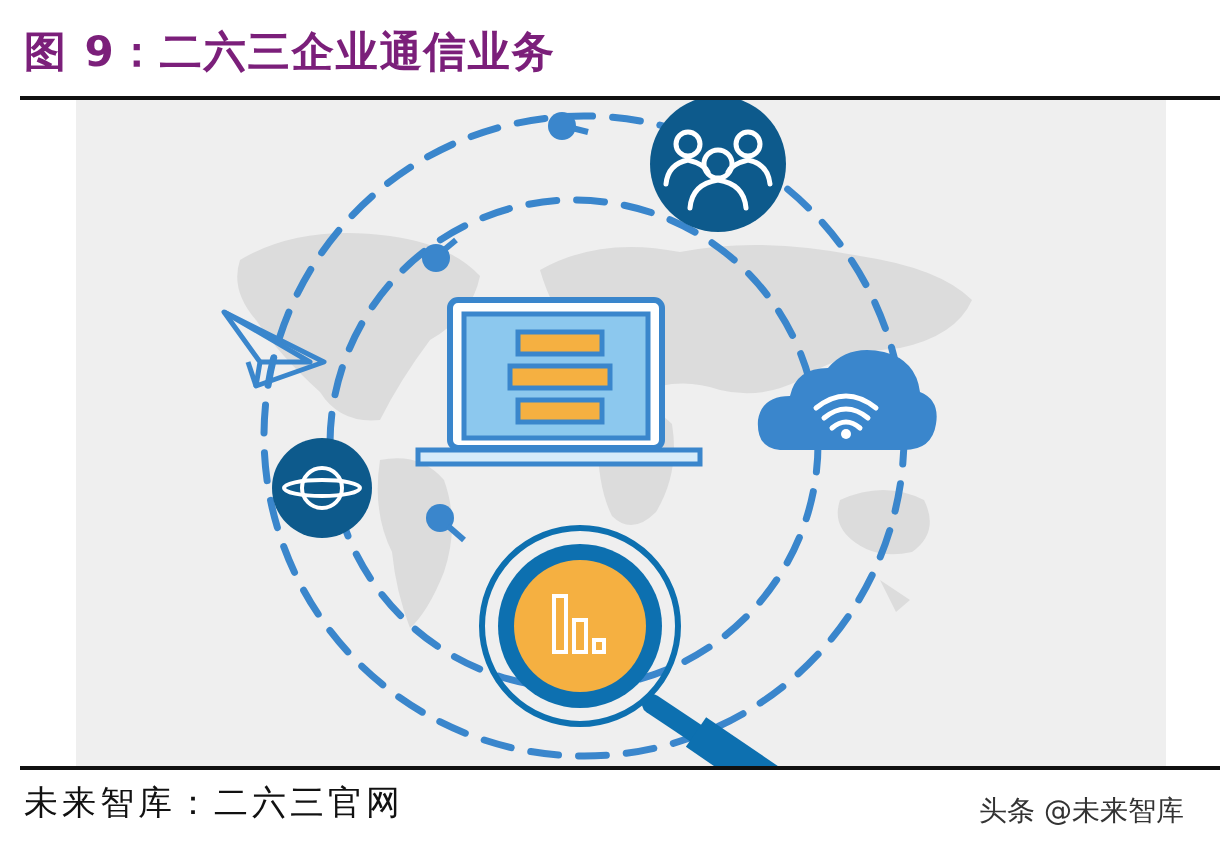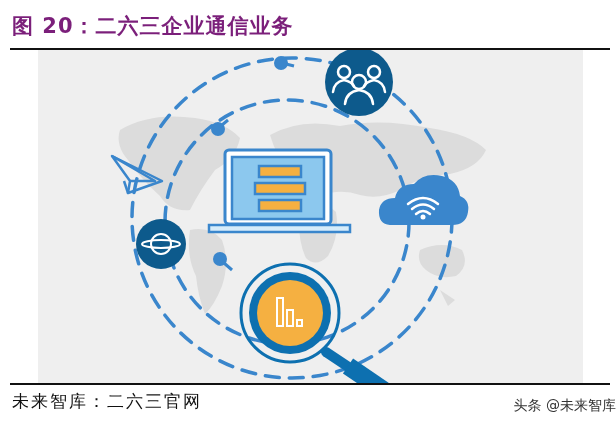--- a/index.html
+++ b/index.html
@@ -19,29 +19,29 @@
     .panel {
       position: absolute; left: 38px; top: 50px; width: 545px; height: 333px;
       background: #efefef; overflow: hidden;
     }
     .panel svg { position: absolute; left: 0; top: 0; }
     .source {
       position: absolute; left: 12px; top: 390px;
       font-size: 17px; color: #111; letter-spacing: 2px; white-space: nowrap;
     }
     .watermark {
-      position: absolute; right: 0; top: 397px;
+      position: absolute; right: 24px; top: 397px;
       font-family: "DejaVu Sans", "Liberation Sans", sans-serif;
       font-size: 14px; color: #333; white-space: nowrap;
     }
   </style>
 </head>
 <body>
 
-<div class="fig-title">图 20：二六三企业通信业务</div>
+<div class="fig-title">图 9：二六三企业通信业务</div>
 <div class="rule top"></div>
 
 <div class="panel">
   <svg width="545" height="333" viewBox="38 50 545 333">
 
     <g fill="#dcdcdc">
       <path d="M120 130 Q150 112 195 118 Q225 122 240 138 Q236 158 215 170 Q200 190 190 210 Q170 212 160 196 Q140 178 128 160 Q115 145 120 130 Z"></path>
       <path d="M190 230 Q210 226 222 240 Q230 262 222 286 Q214 306 205 314 Q198 296 196 276 Q186 256 190 230 Z"></path>
       <path d="M270 135 Q300 118 340 126 Q380 118 430 128 Q470 134 486 150 Q478 168 450 174 Q420 176 400 190 Q380 200 360 195 Q340 188 320 196 Q300 190 290 172 Q276 156 270 135 Z"></path>
       <path d="M300 200 Q322 198 336 212 Q340 236 328 256 Q316 268 306 258 Q296 238 300 200 Z"></path>

